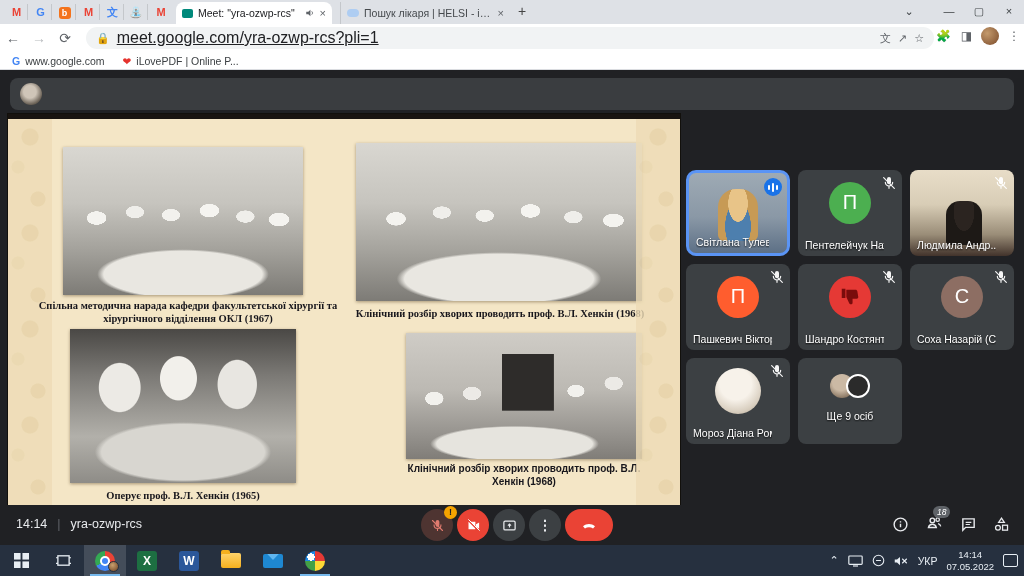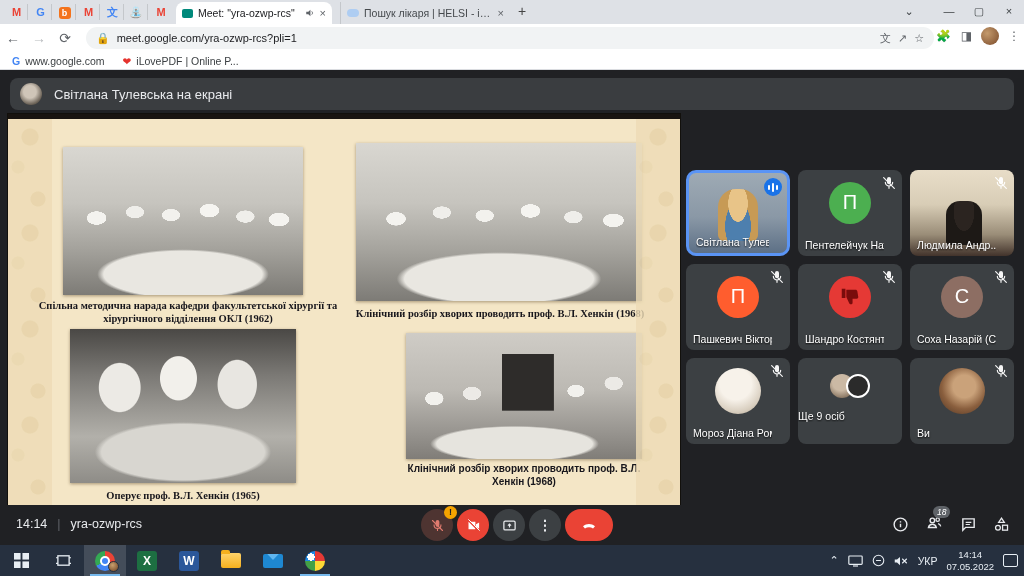--- a/index.html
+++ b/index.html
@@ -15,21 +15,21 @@
   .tab-inactive { position:absolute; left:340px; top:2px; width:170px; height:22px; display:flex; align-items:center; padding:0 6px; gap:5px; border-left:1px solid #c4c7cb; }
   .tab-inactive .ttl { font-size:10.5px; color:#45494d; white-space:nowrap; overflow:hidden; text-overflow:ellipsis; flex:1; }
   .tabx { font-size:11px; color:#5f6368; line-height:12px; }
   .newtab { position:absolute; left:518px; top:3px; font-size:14px; color:#444; }
   .wctl { position:absolute; top:0; height:24px; width:30px; text-align:center; line-height:22px; font-size:11px; color:#3c4043; }
 
   .toolbar { position:absolute; left:0; top:24px; width:1024px; height:28px; background:#fff; display:flex; align-items:center; }
   .navbtn { width:26px; text-align:center; font-size:14px; color:#5f6368; }
   .navbtn.dis { color:#b8bbbe; }
   .omnibox { position:absolute; left:86px; top:3px; width:848px; height:22px; background:#f1f3f4; border-radius:11px; display:flex; align-items:center; padding:0 10px; gap:7px; }
-  .omnibox .url { font-size:11px; color:#202124; flex:1; }
+  .omnibox .url { font-size:16px; color:#202124; flex:1;text-decoration:underline; }
   .obicon { font-size:11px; color:#5f6368; }
   .tb-right { position:absolute; right:4px; top:3px; display:flex; align-items:center; gap:9px; }
   .tbi { font-size:12px; color:#5f6368; }
   .avatar-sm { width:18px; height:18px; border-radius:50%; background:radial-gradient(circle at 35% 35%, #c49a6c, #7a4a2a); }
 
   .bookmarks { position:absolute; left:0; top:52px; width:1024px; height:18px; background:#fff; border-bottom:1px solid #dadce0; display:flex; align-items:center; gap:18px; padding-left:12px; }
   .bm { display:flex; align-items:center; gap:5px; font-size:10.5px; color:#3c4043; }
 
   
   .stage { position:absolute; left:0; top:70px; width:1024px; height:435px; background:#202124; }
@@ -193,26 +193,25 @@
     <div class="bm">
       <span style="color:#e5322d">❤</span>
       <span>iLovePDF | Online P...</span>
     </div>
   </div>
 
   <div class="stage">
 
     <div class="banner">
       <span class="bavatar"></span>
-      <span class="btext">Світлана Тулевська на екрані</span>
     </div>
 
     <div class="slide">
       <div class="photo ph-group" style="left:55px;top:28px;width:240px;height:148px"></div>
-      <div class="cap serif" style="left:22px;top:180px;width:316px">Спільна методична нарада кафедри факультетської хірургії та хірургічного відділення ОКЛ (1962)</div>
+      <div class="cap serif" style="left:22px;top:180px;width:316px">Спільна методична нарада кафедри факультетської хірургії та хірургічного відділення ОКЛ (1967)</div>
 
       <div class="photo ph-group" style="left:348px;top:24px;width:286px;height:158px"></div>
       <div class="cap serif" style="left:342px;top:188px;width:300px">Клінічний розбір хворих проводить проф. В.Л. Хенкін (1968)</div>
 
       <div class="photo ph-surgery" style="left:62px;top:210px;width:226px;height:154px"></div>
       <div class="cap serif" style="left:60px;top:370px;width:230px">Оперує проф. В.Л. Хенкін (1965)</div>
 
       <div class="photo ph-xray" style="left:398px;top:214px;width:236px;height:126px"></div>
       <div class="cap sans" style="left:388px;top:344px;width:256px">Клінічний розбір хворих проводить проф. В.Л. Хенкін (1968)</div>
     </div>
@@ -291,32 +290,23 @@
             <path d="M4 4l16 16" stroke="#fff" stroke-width="1.8" stroke-linecap="round"></path>
           </svg>
         <div class="nm">Мороз Діана Ром...</div>
       </div>
 
       <div class="tile">
         <div style="position:absolute;left:50%;top:32%;transform:translate(-50%,-50%);display:flex">
           <span style="width:24px;height:24px;border-radius:50%;background:radial-gradient(circle at 45% 35%,#cbb9a4 0 40%,#8d7a66 75%,#4e4238)"></span>
           <span style="width:24px;height:24px;border-radius:50%;background:#2b2b2b;border:2px solid #fff;margin-left:-8px"></span>
         </div>
-        <div class="nm" style="left:0;right:0;bottom:22px;">Ще 9 осіб</div>
-      </div>
-
-      <div class="tile">
-        <div class="photoava" style="background:radial-gradient(circle at 55% 40%,#caa27a 0 30%,#8a5f3e 60%,#4a3020)"></div>
-        <svg class="micoff" viewBox="0 0 24 24">
-            <path d="M12 3a3 3 0 0 1 3 3v5a3 3 0 0 1-6 0V6a3 3 0 0 1 3-3z" fill="#fff"></path>
-            <path d="M6.5 11a5.5 5.5 0 0 0 11 0M12 16.5V20" stroke="#fff" stroke-width="1.8" fill="none" stroke-linecap="round"></path>
-            <path d="M4 4l16 16" stroke="#fff" stroke-width="1.8" stroke-linecap="round"></path>
-          </svg>
-        <div class="nm">Ви</div>
-      </div>
+        <div class="nm" style="left:0;right:0;bottom:22px;text-align:center">Ще 9 осіб</div>
+      </div>
+
     </div>
   </div>
 
   <div class="meetbar">
     <div class="mb-left">
       <span>14:14</span>
       <span class="sep">|</span>
       <span>yra-ozwp-rcs</span>
     </div>
 

